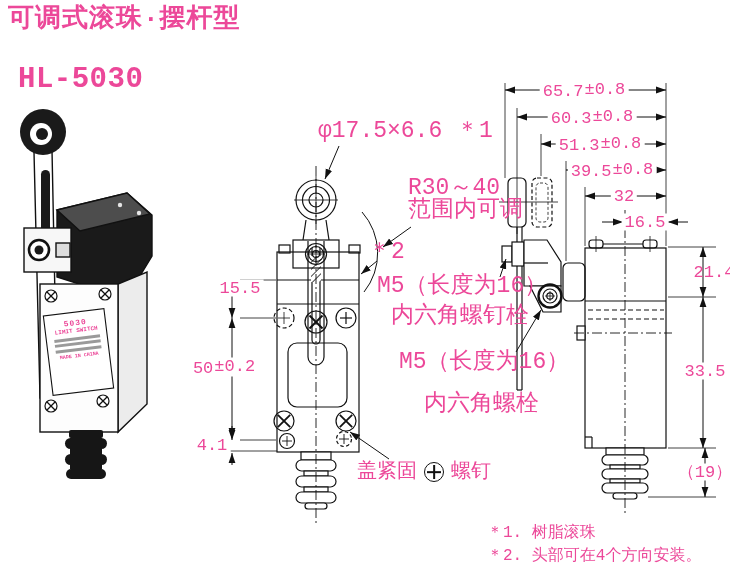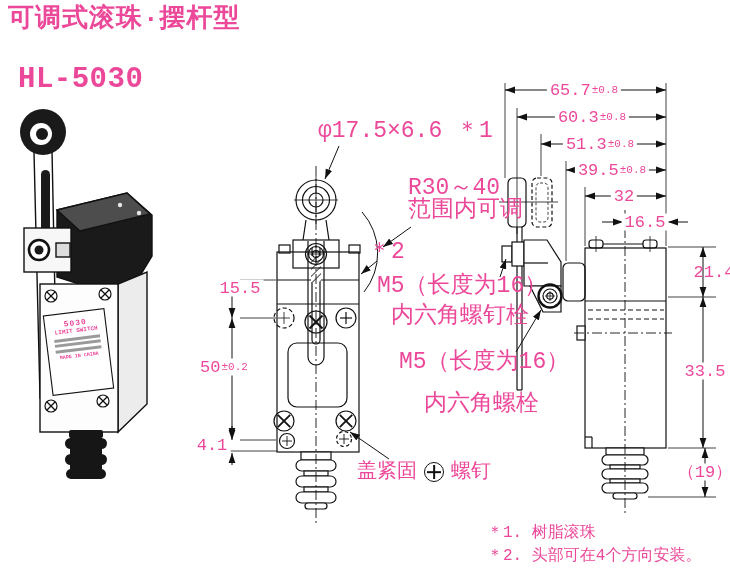--- a/index.html
+++ b/index.html
@@ -2,21 +2,21 @@
 <html><head>
 <meta charset="utf-8">
 <style>
   html,body{margin:0;padding:0;background:#fff;}
   #stage{position:relative;width:730px;height:568px;background:#fff;overflow:hidden;
          font-family:Liberation Mono, monospace;color:#ec4899;}
   #stage svg{position:absolute;left:0;top:0;}
   .lbl{position:absolute;white-space:nowrap;line-height:1;}
   .dim{font-size:17px;background:#fff;padding:0 3px;transform:translate(-50%,-50%);}
   .dim.nobg{background:transparent;}
-  .tol{font-size:11px;vertical-align:2px;margin-left:1px;}
+  .tol{font-size:17px;vertical-align:2px;margin-left:1px;}
   .cjk{font-size:23px;transform:translateY(-50%);}
   .title1{left:8px;top:6px;font-size:26px;font-weight:bold;letter-spacing:1px;}
   .title2{left:18px;top:37px;font-size:29px;font-weight:bold;letter-spacing:.5px;margin-top:28px;}
   .note{font-size:16px;transform:translateY(-50%);}
   .cover-row{display:flex;align-items:center;gap:7px;font-size:20px;transform:translateY(-50%);}
   .screw-icon{width:20px;height:20px;border:1.7px solid #111;border-radius:50%;position:relative;flex:none;box-sizing:border-box;}
   .screw-icon::before{content:"";position:absolute;left:50%;top:2px;bottom:2px;width:1.7px;background:#111;transform:translateX(-50%);}
   .screw-icon::after{content:"";position:absolute;top:50%;left:2px;right:2px;height:1.7px;background:#111;transform:translateY(-50%);}
   .plate{position:absolute;left:51px;top:316px;width:56px;height:74px;transform:rotate(-7deg);
          font-weight:bold;text-align:center;}

